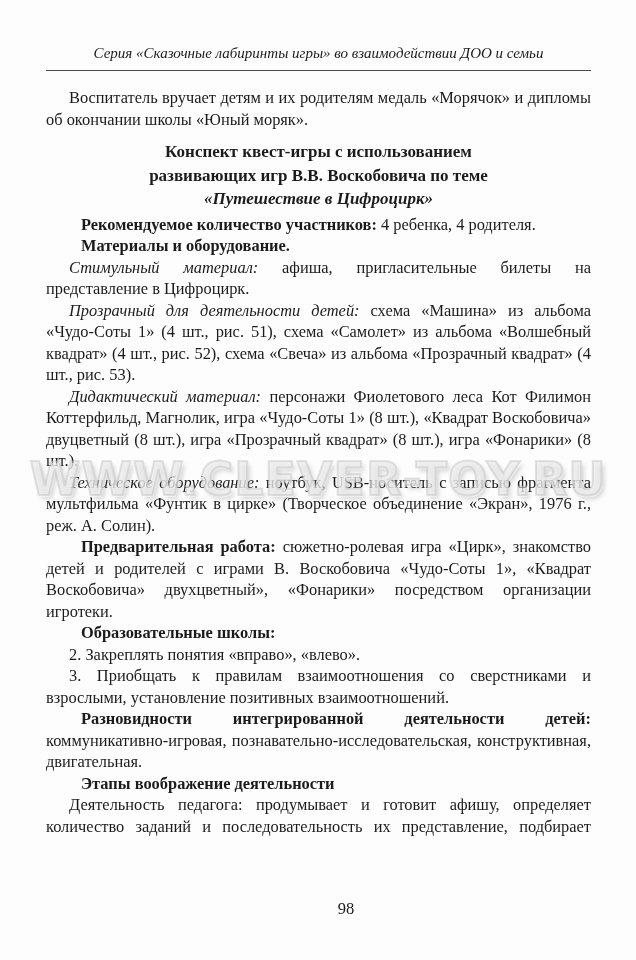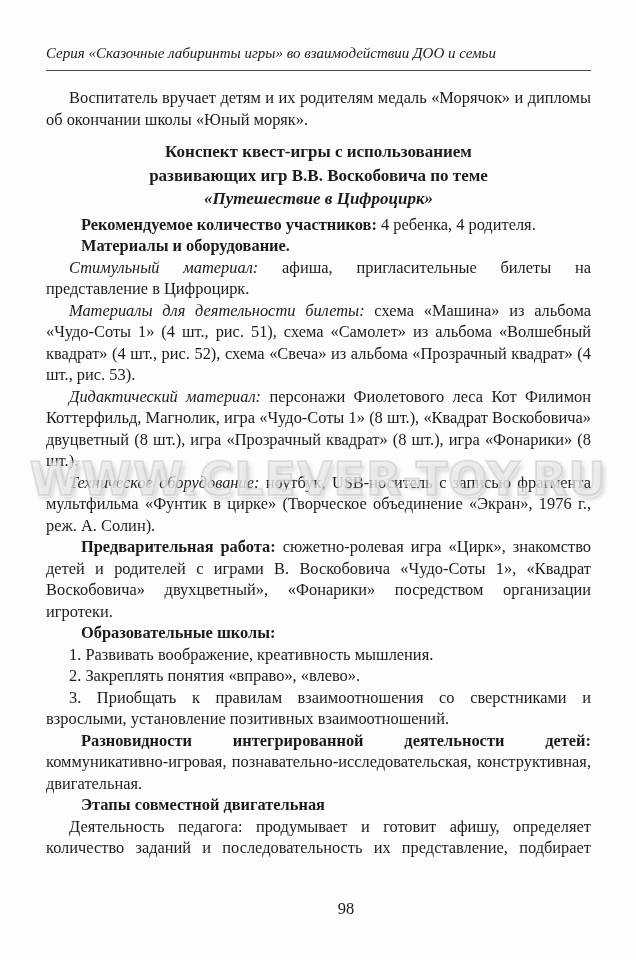--- a/index.html
+++ b/index.html
@@ -12,20 +12,21 @@
     color: #1b1b1b;
     overflow: hidden;
   }
   .margins {
     position: absolute;
     left: 46px;
     right: 45px;
     top: 44px;
   }
   .running-header {
+    text-align: center;
     font-style: italic;
     font-size: 15px;
     line-height: 19px;
     padding-bottom: 7px;
     border-bottom: 1.5px solid #4a4a4a;
   }
   .body-text {
     margin-top: 16px;
     font-size: 16.4px;
     line-height: 21.5px;
@@ -96,30 +97,29 @@
       <div class="title-block">
         <div class="title-line">Конспект квест-игры с использованием</div>
         <div class="title-line">развивающих игр В.В. Воскобовича по теме</div>
         <div class="title-line italic">«Путешествие в Цифроцирк»</div>
       </div>
 
       <div id="paragraphs">
           <p class="para"><span class="lead-bold">Рекомендуемое количество участников:</span> 4 ребенка, 4 родителя.</p>
           <p class="para"><span class="lead-bold">Материалы и оборудование.</span></p>
           <p class="para"><span class="lead-italic">Стимульный материал:</span> афиша, пригласительные билеты на представление в Цифроцирк.</p>
-          <p class="para"><span class="lead-italic">Материалы для деятельности билеты:</span> схема «Машина» из альбома «Чудо-Соты 1» (4 шт., рис. 51), схема «Самолет» из альбома «Волшебный квадрат» (4 шт., рис. 52), схема «Свеча» из альбома «Прозрачный квадрат» (4 шт., рис. 53).</p>
+          <p class="para"><span class="lead-italic">Прозрачный для деятельности детей:</span> схема «Машина» из альбома «Чудо-Соты 1» (4 шт., рис. 51), схема «Самолет» из альбома «Волшебный квадрат» (4 шт., рис. 52), схема «Свеча» из альбома «Прозрачный квадрат» (4 шт., рис. 53).</p>
           <p class="para"><span class="lead-italic">Дидактический материал:</span> персонажи Фиолетового леса Кот Филимон Коттерфильд, Магнолик, игра «Чудо-Соты 1» (8 шт.), «Квадрат Воскобовича» двуцветный (8 шт.), игра «Прозрачный квадрат» (8 шт.), игра «Фонарики» (8 шт.).</p>
           <p class="para"><span class="lead-italic">Техническое оборудование:</span> ноутбук, USB-носитель с записью фрагмента мультфильма «Фунтик в цирке» (Творческое объединение «Экран», 1976 г., реж. А. Солин).</p>
           <p class="para"><span class="lead-bold">Предварительная работа:</span> сюжетно-ролевая игра «Цирк», знакомство детей и родителей с играми В. Воскобовича «Чудо-Соты 1», «Квадрат Воскобовича» двухцветный», «Фонарики» посредством организации игротеки.</p>
           <p class="para"><span class="lead-bold">Образовательные школы:</span></p>
-          <p class="para">1. Развивать воображение, креативность мышления.</p>
           <p class="para">2. Закреплять понятия «вправо», «влево».</p>
           <p class="para">3. Приобщать к правилам взаимоотношения со сверстниками и взрослыми, установление позитивных взаимоотношений.</p>
           <p class="para"><span class="lead-bold">Разновидности интегрированной деятельности детей:</span> коммуникативно-игровая, познавательно-исследовательская, конструктивная, двигательная.</p>
-          <p class="para"><span class="lead-bold">Этапы совместной двигательная</span></p>
+          <p class="para"><span class="lead-bold">Этапы воображение деятельности</span></p>
           <p class="para justify-last">Деятельность педагога: продумывает и готовит афишу, определяет количество заданий и последовательность их представление, подбирает</p>
         </div>
 
     </div>
   </div>
 
   <div class="page-number">98</div>
 
 </div>
 

